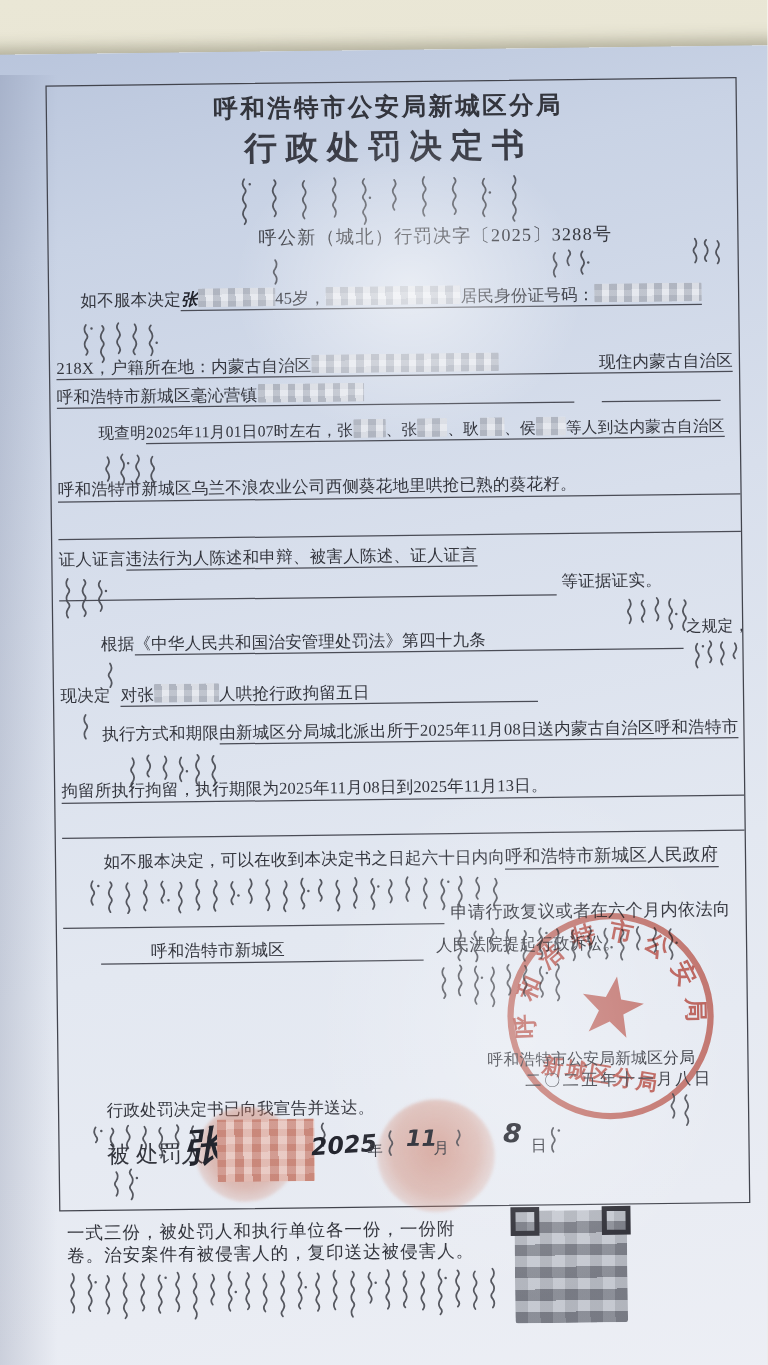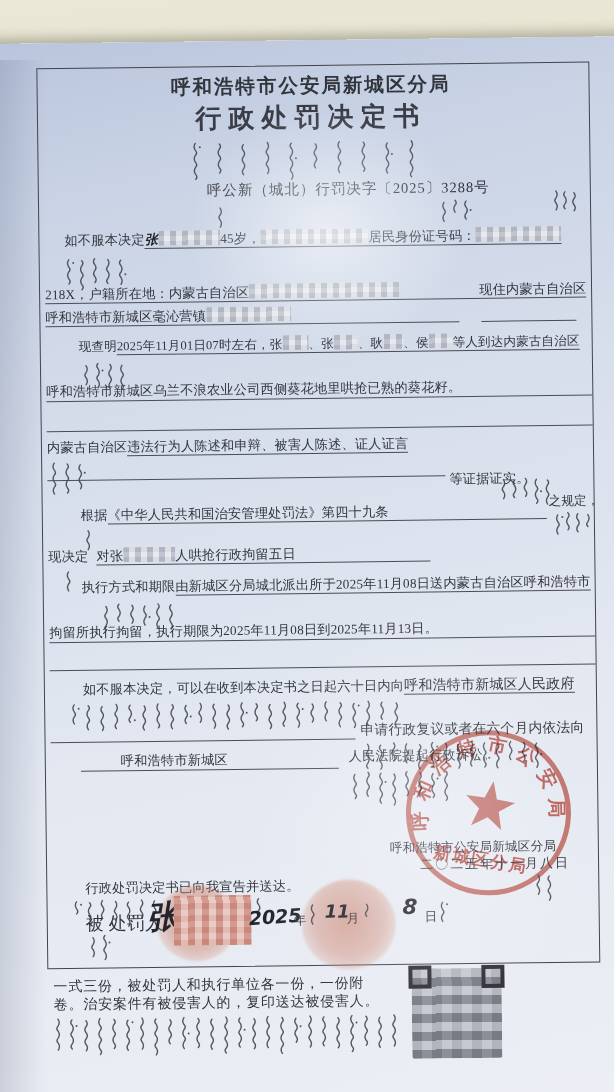--- a/index.html
+++ b/index.html
@@ -132,33 +132,33 @@
             <path d="M28 3 q2.4 3.0 0 6 q-2.4 3.0 0 6 q2.4 3.0 0 6 q-2.4 3.0 0 6" fill="none"></path>
             <path d="M40 4 q-2.4 3.5 0 7 q2.4 2.5 0 5 q-2.4 3.5 0 7 q2.4 2.5 0 5" fill="none"></path>
           </g>
         </svg></div>
 
   <div class="t ublock" style="left:42px;top:380px;width:546px;">呼和浩特市新城区乌兰不浪农业公司西侧葵花地里哄抢已熟的葵花籽。</div>
 
   <div class="uline" style="left:42px;top:428px;width:546px;"></div>
 
   <div class="t" style="left:42px;top:436px;">
-    <span>内蒙古自治区</span><span class="u">违法行为人陈述和申辩、被害人陈述、证人证言</span>
+    <span>证人证言</span><span class="u">违法行为人陈述和申辩、被害人陈述、证人证言</span>
   </div>
   <div class="mongol" style="left:45px;top:458px;"><svg width="47" height="36" style="overflow:visible">
           <g stroke="#3c3e46" stroke-width="1.4" stroke-linecap="round" opacity=".85">
             <path d="M4 2 q-2.4 3.5 0 7 q2.4 2.5 0 5 q-2.4 3.5 0 7 q2.4 2.5 0 5 q-2.4 3.5 0 7" fill="none"></path>
             <path d="M17 3 q2.4 2.5 0 5 q-2.4 3.5 0 7 q2.4 2.5 0 5 q-2.4 3.5 0 7 q2.4 2.5 0 5" fill="none"></path>
             <path d="M30 4 q-2.4 3.0 0 6 q2.4 3.0 0 6 q-2.4 3.0 0 6 q2.4 3.0 0 6" fill="none"></path>
             <circle cx="34.5" cy="12" r="1" fill="#3c3e46" stroke="none"></circle>
           </g>
         </svg></div>
 
   <div class="uline" style="left:42px;top:477px;width:398px;"></div>
-  <div class="t" style="left:444px;top:472px;">等证据证实。</div>
+  <div class="t" style="left:444px;top:458px;">等证据证实。</div>
   <div class="mongol" style="left:494px;top:479px;"><svg width="63" height="30" style="overflow:visible">
           <g stroke="#3c3e46" stroke-width="1.4" stroke-linecap="round" opacity=".85">
             <path d="M4 3 q2.4 3.5 0 7 q-2.4 2.5 0 5 q2.4 3.5 0 7" fill="none"></path>
             <path d="M15 4 q-2.4 2.5 0 5 q2.4 3.5 0 7 q-2.4 2.5 0 5" fill="none"></path>
             <path d="M26 2 q2.4 3.0 0 6 q-2.4 3.0 0 6 q2.4 3.0 0 6" fill="none"></path>
             <path d="M37 3 q-2.4 3.5 0 7 q2.4 2.5 0 5 q-2.4 3.5 0 7 q2.4 2.5 0 5" fill="none"></path>
             <circle cx="41.5" cy="15" r="1" fill="#3c3e46" stroke="none"></circle>
             <path d="M48 4 q2.4 2.5 0 5 q-2.4 3.5 0 7 q2.4 2.5 0 5 q-2.4 3.5 0 7" fill="none"></path>
           </g>
         </svg></div>

